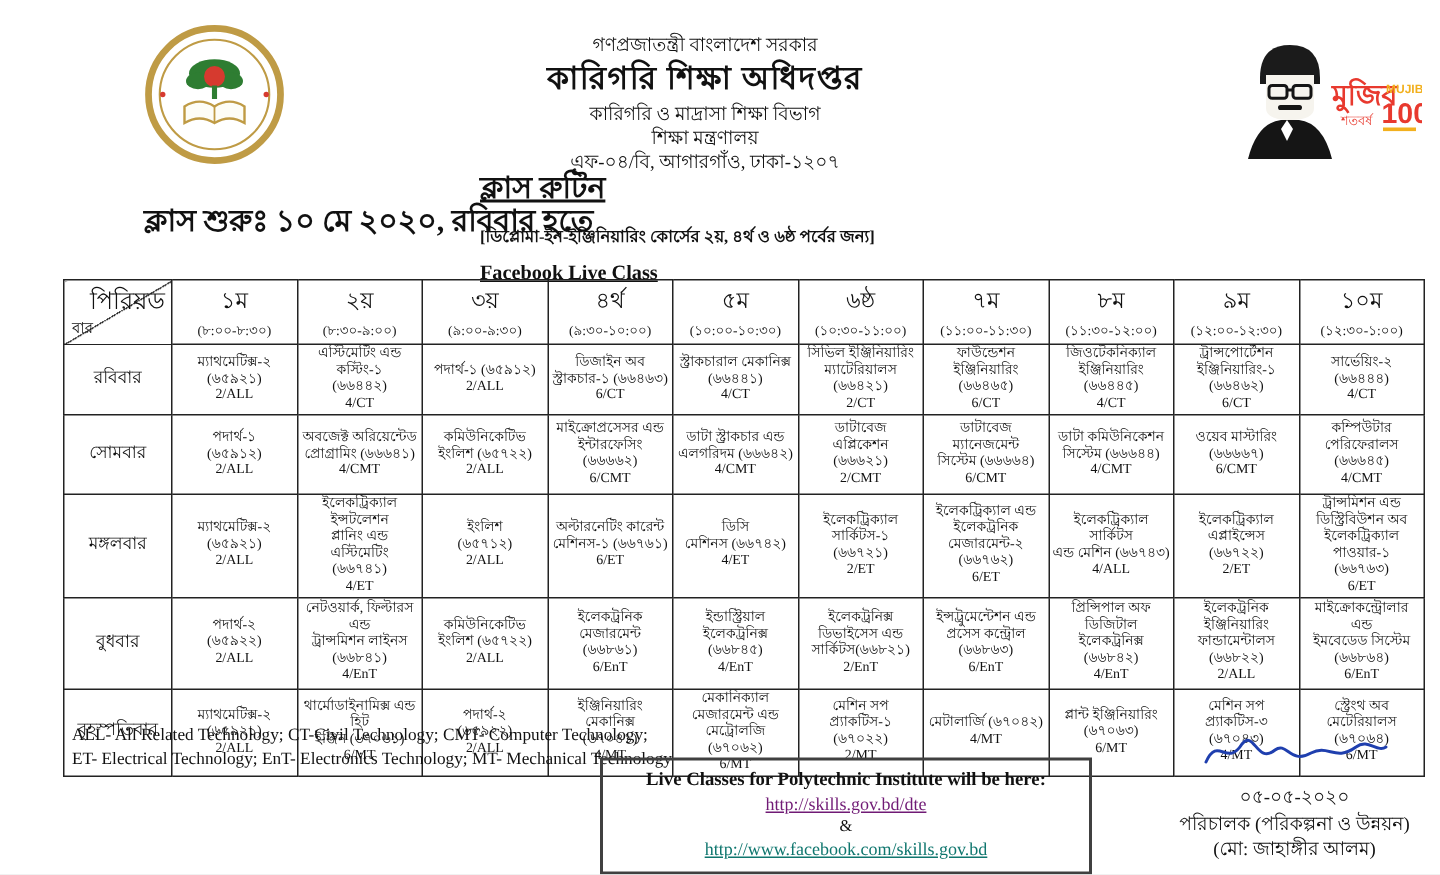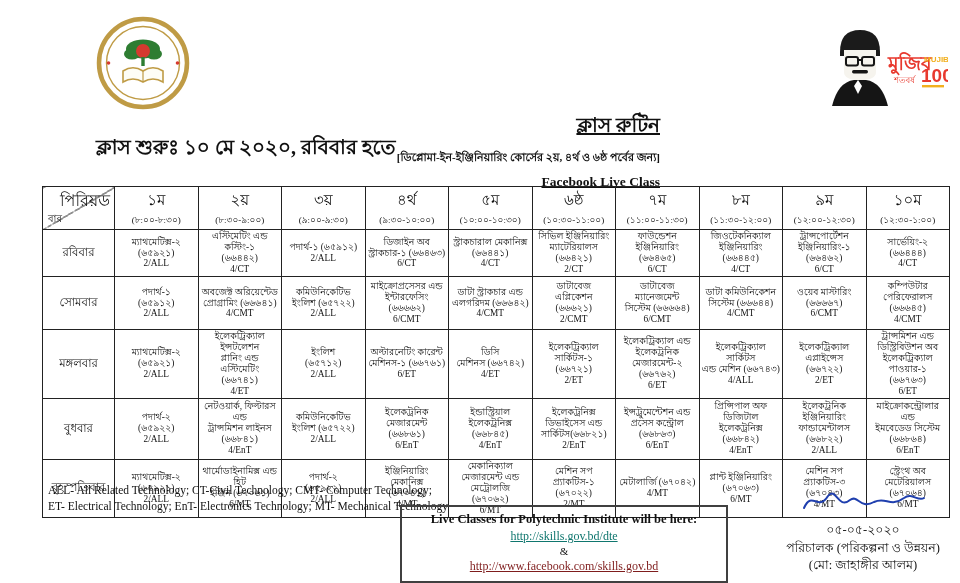--- a/index.html
+++ b/index.html
@@ -7,21 +7,21 @@
         font-family:"Liberation Serif","DejaVu Serif",serif;color:#111;overflow:hidden;}
 
   
   .seal{position:absolute;left:96px;top:16px;}
   .mujib{position:absolute;left:828px;top:20px;}
   .header-center{position:absolute;left:240px;top:22px;width:460px;text-align:center;line-height:1.3;}
   .h-small{font-size:12.5px;}
   .h-big{font-size:21px;font-weight:bold;letter-spacing:1px;margin:1px 0;}
 
   .start-note{position:absolute;left:96px;top:132px;font-size:20px;font-weight:bold;}
-  .title-block{position:absolute;left:320px;top:110px;width:340px;text-align:right;}
+  .title-block{position:absolute;left:320px;top:110px;width:340px;text-align:left;}
   .main-title{font-size:20px;font-weight:bold;text-decoration:underline;}
   .sub-title{font-size:11px;font-weight:bold;margin-top:6px;}
   .platform{font-size:13.5px;font-weight:bold;text-decoration:underline;margin-top:6px;}
 
   
   .routine-wrap{position:absolute;left:42px;top:186px;}
   table.routine{border-collapse:collapse;table-layout:fixed;width:908px;}
   table.routine th,table.routine td{border:1px solid #222;text-align:center;vertical-align:middle;
         padding:1px 2px;font-weight:normal;overflow:hidden;}
   table.routine thead th{height:31px;}
@@ -80,20 +80,27 @@
       <path d="M4 86 Q10 62 26 60 L38 60 Q54 62 60 86 Z" fill="#151515"></path>
       <path d="M30 60 L34 66 L30 74 L26 66 Z" fill="#fff"></path>
       <text x="60" y="50" font-size="19" font-weight="bold" fill="#e8392e" font-family="Liberation Serif, DejaVu Serif, serif">মুজিব</text>
       <text x="66" y="63" font-size="8.5" fill="#e8392e" font-family="Liberation Serif, DejaVu Serif, serif">শতবর্ষ</text>
       <text x="96" y="42" font-size="8" font-weight="bold" fill="#f2b01e" font-family="Liberation Sans, DejaVu Sans, sans-serif">MUJIB</text>
       <text x="93" y="62" font-size="19" font-weight="bold" fill="#e8392e" font-family="Liberation Sans, DejaVu Sans, sans-serif">100</text>
       <rect x="94" y="65" width="22" height="2.4" fill="#f2b01e"></rect>
     </svg>
   </div>
 
+  <div class="header-center">
+    <div class="h-small">গণপ্রজাতন্ত্রী বাংলাদেশ সরকার</div>
+    <div class="h-big">কারিগরি শিক্ষা অধিদপ্তর</div>
+    <div class="h-small">কারিগরি ও মাদ্রাসা শিক্ষা বিভাগ</div>
+    <div class="h-small">শিক্ষা মন্ত্রণালয়</div>
+    <div class="h-small">এফ-০৪/বি, আগারগাঁও, ঢাকা-১২০৭</div>
+  </div>
 
   <div class="start-note">ক্লাস শুরুঃ ১০ মে ২০২০, রবিবার হতে</div>
   <div class="title-block">
     <div class="main-title">ক্লাস রুটিন</div>
     <div class="sub-title">[ডিপ্লোমা-ইন-ইঞ্জিনিয়ারিং কোর্সের ২য়, ৪র্থ ও ৬ষ্ঠ পর্বের জন্য]</div>
     <div class="platform">Facebook Live Class</div>
   </div>
 
   <div class="routine-wrap">
     <table class="routine">
@@ -344,23 +351,23 @@
     </table>
   </div>
 
   <div class="legend">
     <div>ALL- All Related Technology; CT-Civil Technology; CMT- Computer Technology;</div>
     <div>ET- Electrical Technology; EnT- Electronics Technology; MT- Mechanical Technology</div>
   </div>
 
   <div class="live-box">
     <div class="lb-title">Live Classes for Polytechnic Institute will be here:</div>
-    <a class="lb-link" href="#" style="color:#0f766e">http://skills.gov.bd/dte</a>
+    <a class="lb-link" href="#" style="color:#701a75">http://skills.gov.bd/dte</a>
     <div class="lb-amp">&amp;</div>
-    <a class="lb-link" href="#" style="color:#7f1d1d">http://www.facebook.com/skills.gov.bd</a>
+    <a class="lb-link" href="#" style="color:#0f766e">http://www.facebook.com/skills.gov.bd</a>
   </div>
 
   <div class="signature">
     <svg width="130" height="30" viewBox="0 0 130 30">
       <path d="M6 22 C14 4 20 26 30 10 C38 0 40 24 52 14 C60 8 62 24 76 16 C88 10 92 22 106 12 C114 6 120 16 126 12" fill="none" stroke="#1f3fae" stroke-width="2" stroke-linecap="round"></path>
     </svg>
     <div class="sig-line">০৫-০৫-২০২০</div>
     <div class="sig-line">পরিচালক (পরিকল্পনা ও উন্নয়ন)</div>
     <div class="sig-line">(মো: জাহাঙ্গীর আলম)</div>
   </div>

